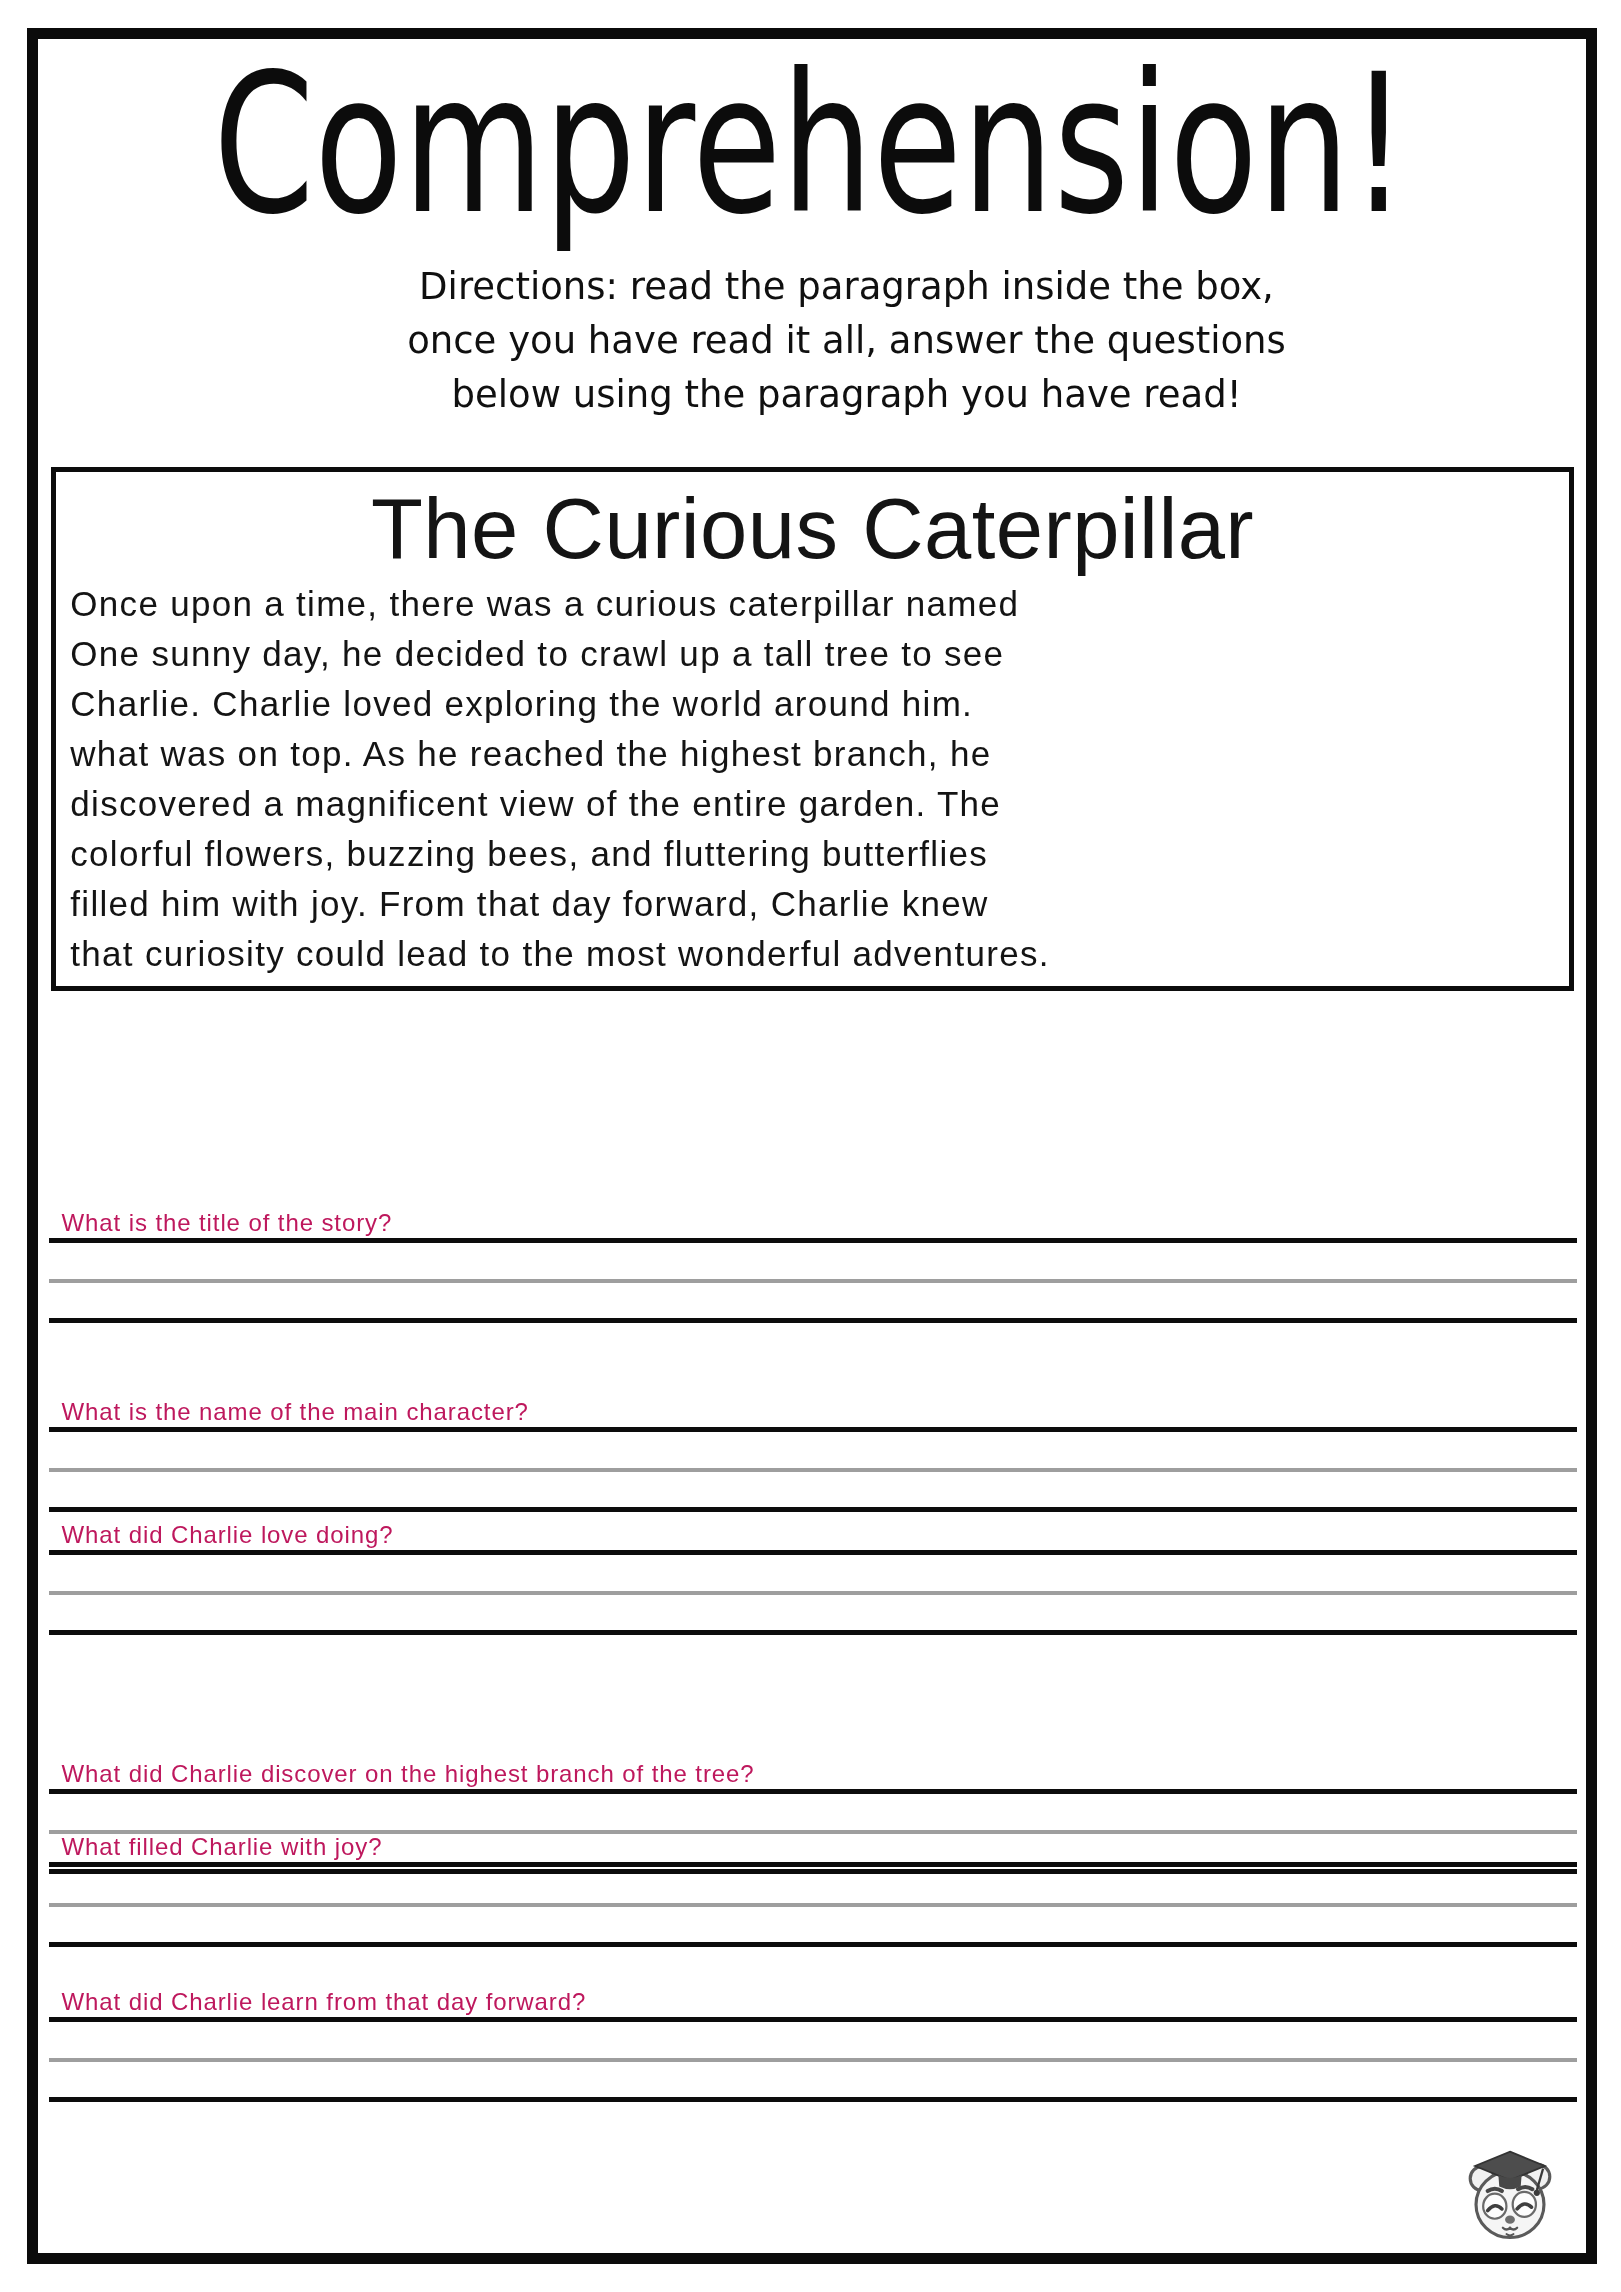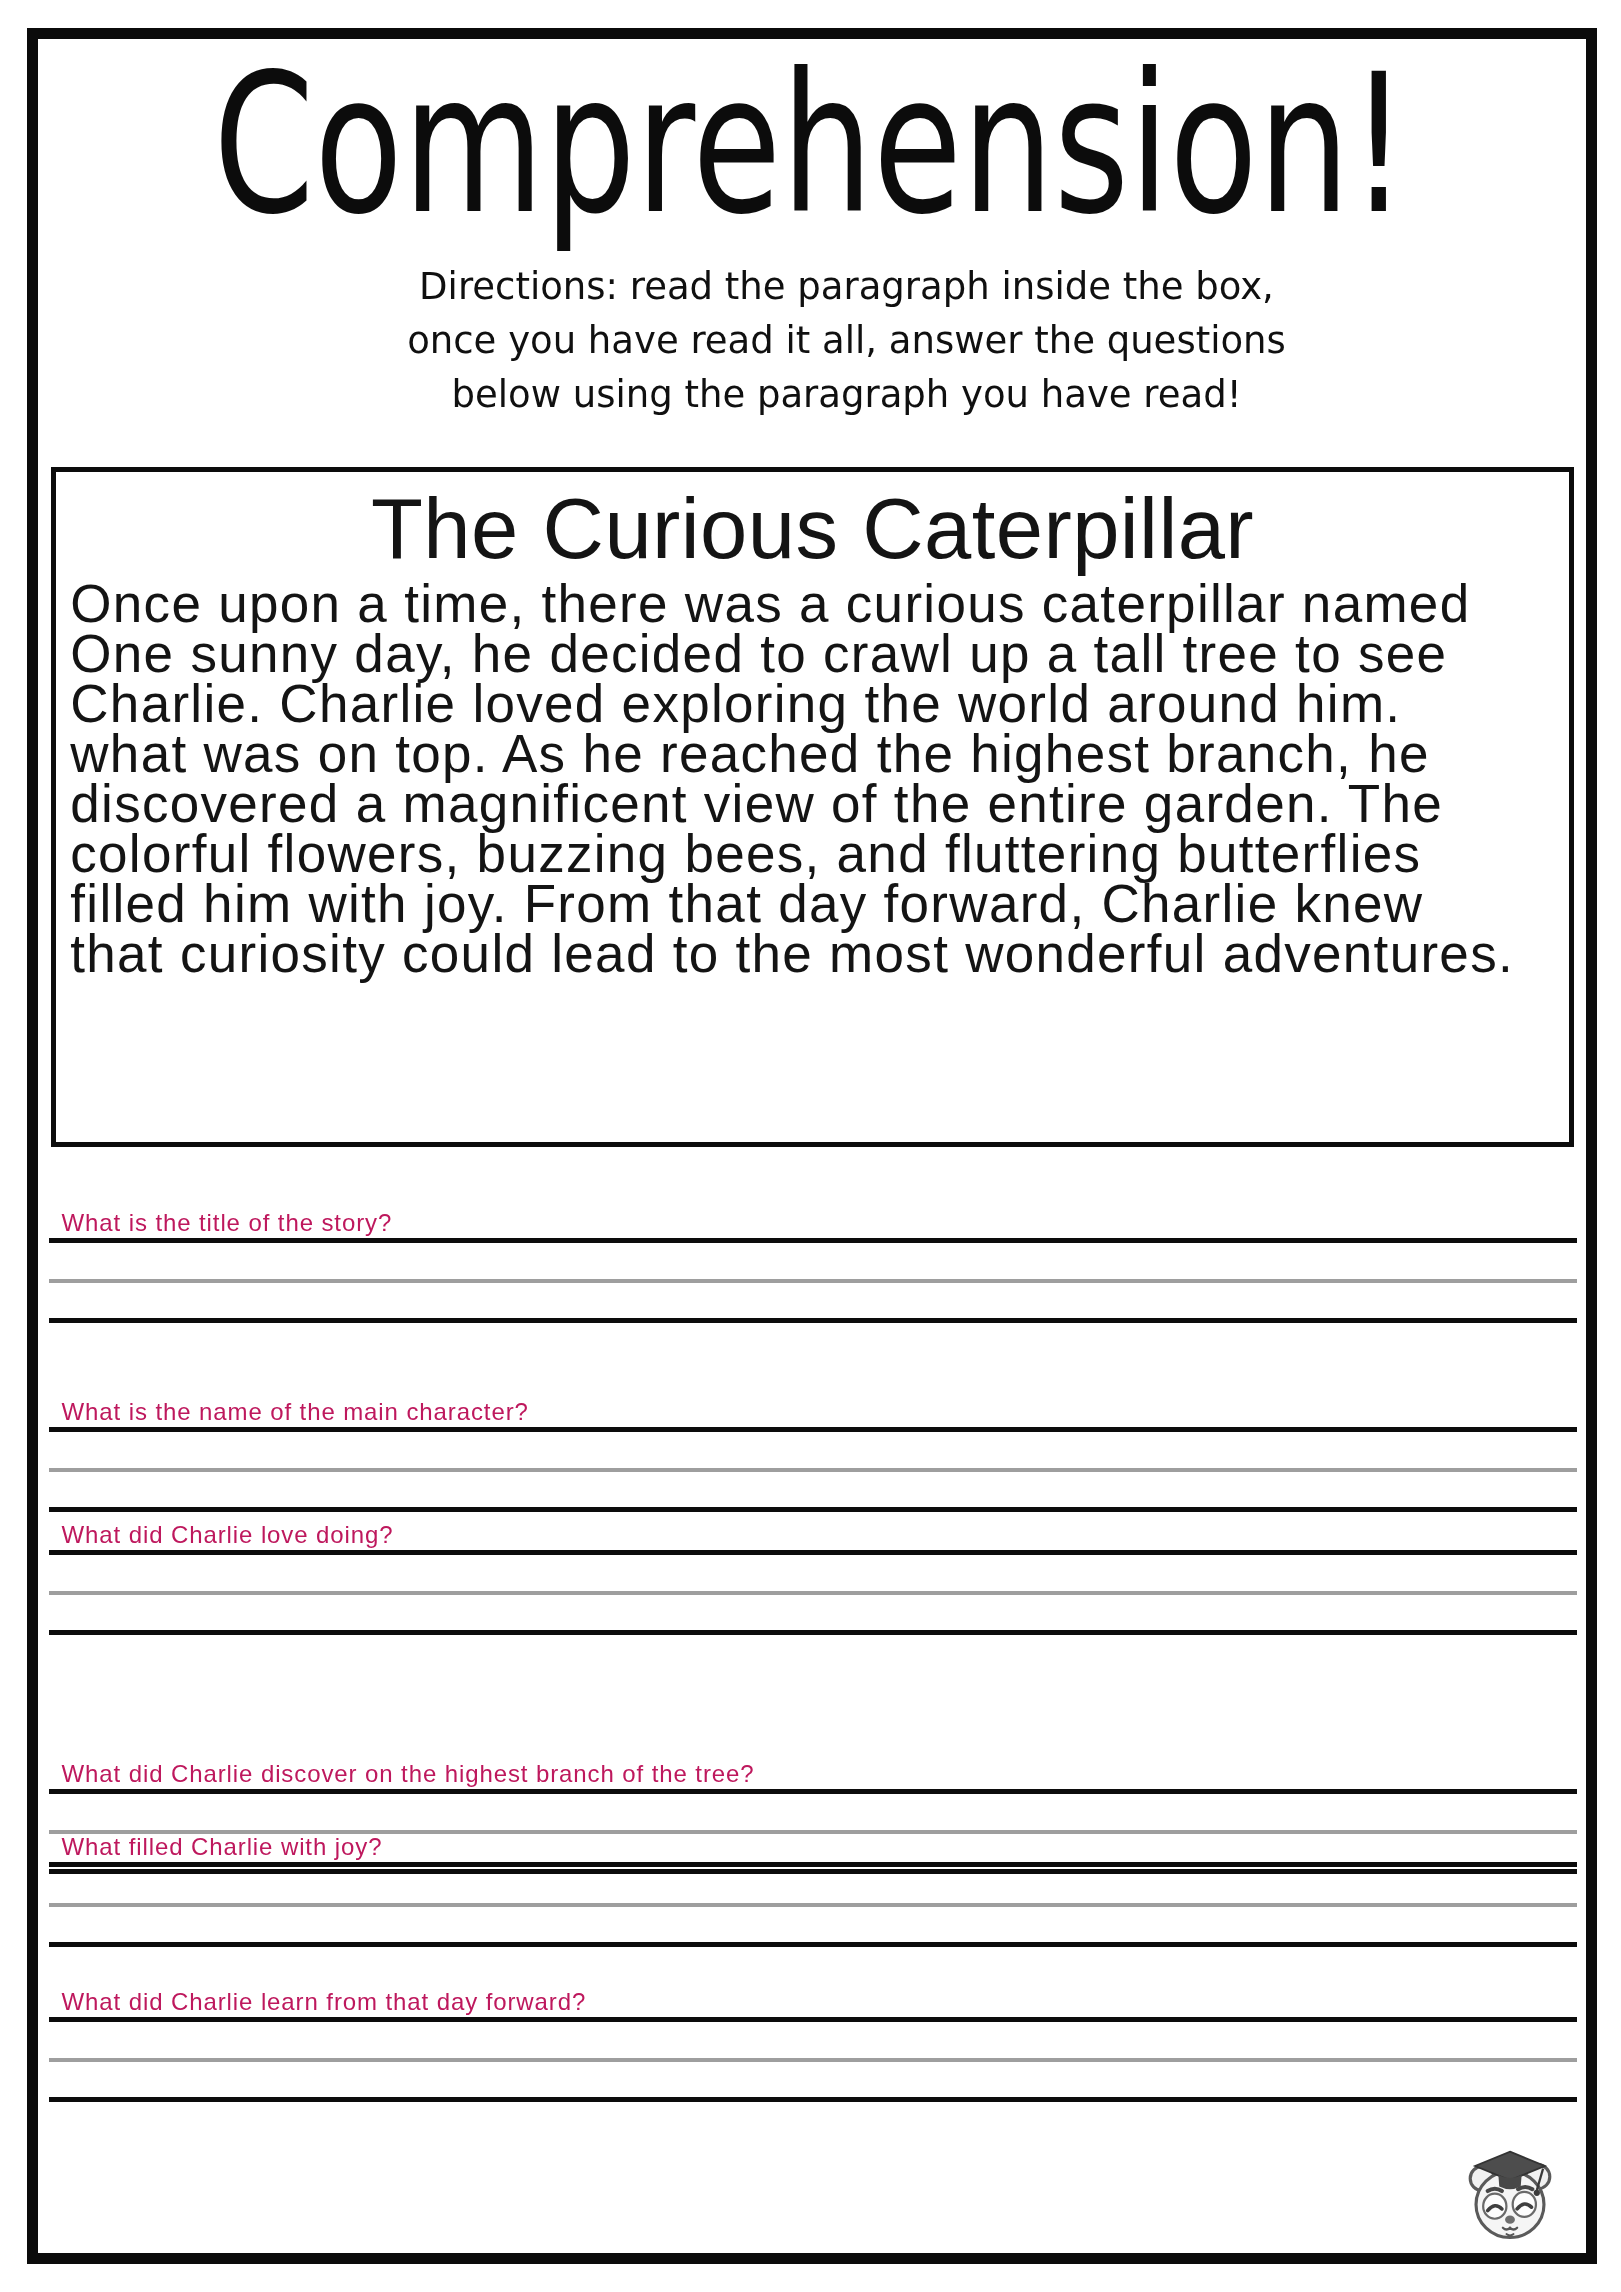--- a/index.html
+++ b/index.html
@@ -58,37 +58,37 @@
     padding-left: 36px;
   }
   .directions div { white-space: nowrap; }
 
   
   .story-box {
     position: absolute;
     left: 51px;
     top: 467px;
     width: 1523px;
-    height: 680px;
+    height: 524px;
     border: 5.4px solid #0c0c0c;
     box-sizing: border-box;
     background: #ffffff;
   }
   .story-title {
     margin-top: 11.6px;
     text-align: center;
     font-size: 85px;
     line-height: 90px;
     letter-spacing: 0.4px;
     color: #141414;
     white-space: nowrap;
   }
   .story-text {
     margin: 5.4px 3.6px 0 14.3px;
-    font-size: 53px;
+    font-size: 35px;
     line-height: 50px;
     letter-spacing: 1.3px;
     color: #141414;
   }
   .story-text div { white-space: nowrap; }
 
   
   .q-block {
     position: absolute;
     left: 49px;

